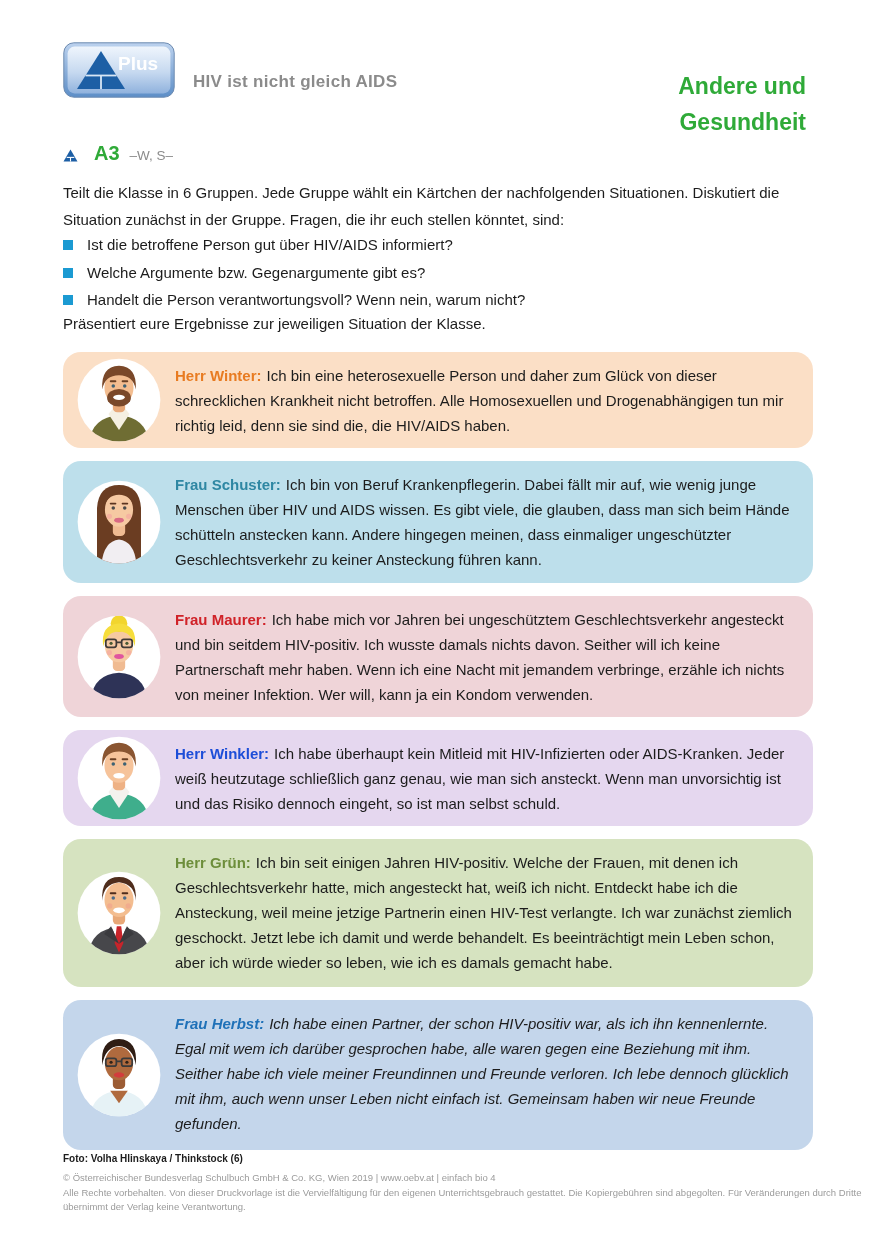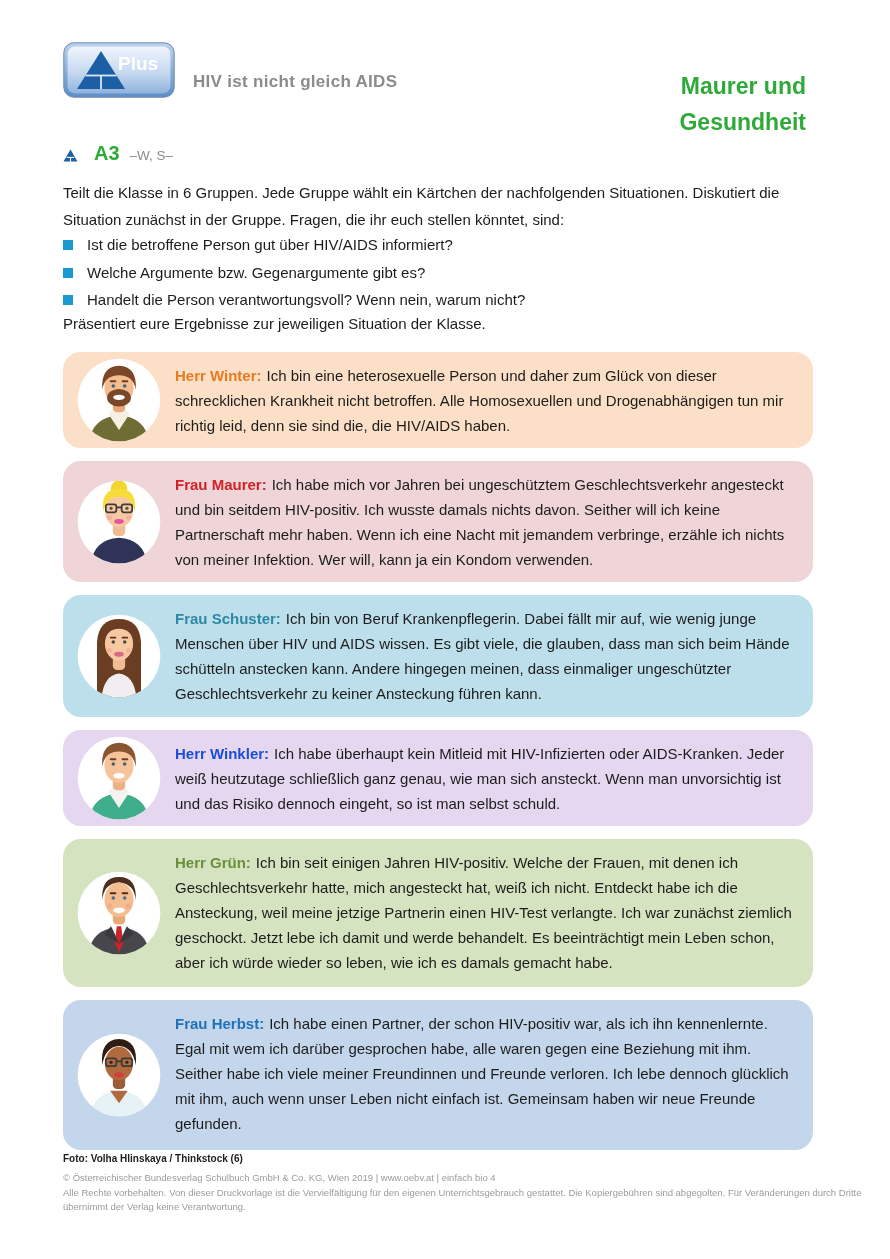--- a/index.html
+++ b/index.html
@@ -31,21 +31,21 @@
   
   .cards { position:absolute; left:63px; top:352px; width:750px;
            display:flex; flex-direction:column; gap:13px;align-items:flex-end; }
   .card { position:relative; border-radius:18px; box-sizing:border-box;
           padding:11px 14px 10px 112px; font-size:15px; line-height:25px; }
   .card.h1 { min-height:94px; }
   .card.h2 { min-height:122px; }
   .card.h3 { min-height:121px; }
   .card.h4 { min-height:94px; }
   .card.h5 { min-height:148px; }
-  .card.h6 { min-height:150px; }
+  .card.h6 { min-height:150px;font-style:italic; }
   .speaker { font-weight:bold; margin-right:5px; }
   .avatar { position:absolute; left:12px; top:50%; transform:translateY(-50%);
             width:88px; height:88px; }
 
   
   .photo-credit { position:absolute; left:63px; top:1153px; font-size:10px; font-weight:bold; color:#1c1c1c; }
   .copyright { position:absolute; left:63px; top:1171px; width:810px; font-size:9.5px;
                line-height:14.5px; color:#9b9b9b; }
 </style>
 </head>
@@ -67,21 +67,21 @@
     </defs>
     <rect x="0.8" y="0.8" width="110.4" height="54.4" rx="10" fill="url(#lgB)" stroke="#6c8ab0" stroke-width="1"></rect>
     <rect x="4.6" y="4.6" width="102.8" height="46.8" rx="7" fill="url(#lgI)"></rect>
     <polygon points="38,9 14,47 62,47" fill="#1d5fa5"></polygon>
     <line x1="22.5" y1="33.5" x2="53.5" y2="33.5" stroke="#d8e6f5" stroke-width="1.8"></line>
     <line x1="38" y1="33.5" x2="38" y2="47" stroke="#d8e6f5" stroke-width="1.8"></line>
     <text x="55" y="28" font-size="19" font-weight="bold" fill="#ffffff">Plus</text>
   </svg>
   <div class="subtitle">HIV ist nicht gleich AIDS</div>
   <div class="title" style="color: rgb(47, 170, 56);">
-    <span>Maurer und</span><br>
+    <span>Andere und</span><br>
     <span>Gesundheit</span>
   </div>
 
   <div class="task-row">
     <svg class="task-tri" width="15" height="13" viewBox="0 0 15 13">
       <polygon points="7.5,0.5 0.5,12.5 14.5,12.5" fill="#1d5fa5"></polygon>
       <line x1="3.7" y1="8.4" x2="11.3" y2="8.4" stroke="#ffffff" stroke-width="1.1"></line>
       <line x1="7.5" y1="8.4" x2="7.5" y2="12.5" stroke="#ffffff" stroke-width="1.1"></line>
     </svg>
     <span class="task-label" style="color: rgb(47, 170, 56);">A3</span>
@@ -125,20 +125,46 @@
           <path d="M31,38 Q29,12 50,11 Q71,12 69,38 Q66,22 50,22 Q34,22 31,38 Z" fill="#7a4829"></path>
           <ellipse cx="50" cy="47.5" rx="13.5" ry="10" fill="#7a4829"></ellipse>
           <ellipse cx="50" cy="47" rx="6.5" ry="3" fill="#ffffff"></ellipse>
           <circle cx="43.5" cy="34" r="2" fill="#3d6274"></circle>
             <circle cx="56.5" cy="34" r="2" fill="#3d6274"></circle>
           <rect x="39.5" y="27.5" width="7.5" height="2.2" rx="1.1" fill="#6a3f23"></rect>
           <rect x="53" y="27.5" width="7.5" height="2.2" rx="1.1" fill="#6a3f23"></rect>
         </g>
       </svg>
       <span class="speaker" style="color: rgb(232, 123, 33);">Herr Winter:</span><span>Ich bin eine heterosexuelle Person und daher zum Glück von dieser schrecklichen Krankheit nicht betroffen. Alle Homosexuellen und Drogenabhängigen tun mir richtig leid, denn sie sind die, die HIV/AIDS haben.</span>
+    </div>
+
+    <div class="card h2" style="background-color: rgb(189, 223, 235);">
+      <svg class="avatar" viewBox="0 0 100 100">
+        <defs>
+            <clipPath id="av2">
+              <circle cx="50" cy="50" r="47"></circle>
+            </clipPath>
+          </defs>
+        <circle cx="50" cy="50" r="47" fill="#ffffff"></circle>
+        <g clip-path="url(#av2)">
+          <path d="M25,100 L25,34 Q27,8 50,8 Q73,8 75,34 L75,100 Z" fill="#6b3d22"></path>
+          <path d="M30,100 Q32,72 50,70 Q68,72 70,100 Z" fill="#f1eef2"></path>
+          <rect x="43" y="48" width="14" height="18" rx="5" fill="#f0bb92"></rect>
+          <ellipse cx="50" cy="36" rx="16" ry="19.5" fill="#f6c9a2"></ellipse>
+          <path d="M32,36 Q30,11 50,11 Q70,11 68,36 Q64,19 50,19 Q36,19 32,36 Z" fill="#6b3d22"></path>
+          <circle cx="39" cy="43.5" r="3" fill="#f5a8a0" opacity="0.7"></circle>
+          <circle cx="61" cy="43.5" r="3" fill="#f5a8a0" opacity="0.7"></circle>
+          <circle cx="43.5" cy="34" r="2" fill="#4a4a4a"></circle>
+            <circle cx="56.5" cy="34" r="2" fill="#4a4a4a"></circle>
+          <rect x="39.5" y="28" width="7.5" height="2" rx="1" fill="#5b3420"></rect>
+          <rect x="53" y="28" width="7.5" height="2" rx="1" fill="#5b3420"></rect>
+          <ellipse cx="50" cy="48" rx="5.5" ry="2.8" fill="#d96a84"></ellipse>
+        </g>
+      </svg>
+      <span class="speaker" style="color: rgb(46, 135, 163);">Frau Schuster:</span><span>Ich bin von Beruf Krankenpflegerin. Dabei fällt mir auf, wie wenig junge Menschen über HIV und AIDS wissen. Es gibt viele, die glauben, dass man sich beim Hände schütteln anstecken kann. Andere hingegen meinen, dass einmaliger ungeschützter Geschlechtsverkehr zu keiner Ansteckung führen kann.</span>
     </div>
 
     <div class="card h3" style="background-color: rgb(239, 212, 216);">
       <svg class="avatar" viewBox="0 0 100 100">
         <defs>
             <clipPath id="av3">
               <circle cx="50" cy="50" r="47"></circle>
             </clipPath>
           </defs>
         <circle cx="50" cy="50" r="47" fill="#ffffff"></circle>
@@ -152,46 +178,20 @@
           <rect x="53" y="30" width="12" height="9" rx="2.5" fill="none" stroke="#403b38" stroke-width="2"></rect>
           <line x1="47" y1="33.5" x2="53" y2="33.5" stroke="#403b38" stroke-width="2"></line>
           <circle cx="41" cy="34.5" r="1.8" fill="#4a5a35"></circle>
             <circle cx="59" cy="34.5" r="1.8" fill="#4a5a35"></circle>
           <circle cx="39" cy="45" r="3" fill="#f5a8a0" opacity="0.7"></circle>
           <circle cx="61" cy="45" r="3" fill="#f5a8a0" opacity="0.7"></circle>
           <ellipse cx="50" cy="49.5" rx="5.5" ry="2.8" fill="#e0559e"></ellipse>
         </g>
       </svg>
       <span class="speaker" style="color: rgb(208, 34, 40);">Frau Maurer:</span><span>Ich habe mich vor Jahren bei ungeschütztem Geschlechtsverkehr angesteckt und bin seitdem HIV-positiv. Ich wusste damals nichts davon. Seither will ich keine Partnerschaft mehr haben. Wenn ich eine Nacht mit jemandem verbringe, erzähle ich nichts von meiner Infektion. Wer will, kann ja ein Kondom verwenden.</span>
-    </div>
-
-    <div class="card h2" style="background-color: rgb(189, 223, 235);">
-      <svg class="avatar" viewBox="0 0 100 100">
-        <defs>
-            <clipPath id="av2">
-              <circle cx="50" cy="50" r="47"></circle>
-            </clipPath>
-          </defs>
-        <circle cx="50" cy="50" r="47" fill="#ffffff"></circle>
-        <g clip-path="url(#av2)">
-          <path d="M25,100 L25,34 Q27,8 50,8 Q73,8 75,34 L75,100 Z" fill="#6b3d22"></path>
-          <path d="M30,100 Q32,72 50,70 Q68,72 70,100 Z" fill="#f1eef2"></path>
-          <rect x="43" y="48" width="14" height="18" rx="5" fill="#f0bb92"></rect>
-          <ellipse cx="50" cy="36" rx="16" ry="19.5" fill="#f6c9a2"></ellipse>
-          <path d="M32,36 Q30,11 50,11 Q70,11 68,36 Q64,19 50,19 Q36,19 32,36 Z" fill="#6b3d22"></path>
-          <circle cx="39" cy="43.5" r="3" fill="#f5a8a0" opacity="0.7"></circle>
-          <circle cx="61" cy="43.5" r="3" fill="#f5a8a0" opacity="0.7"></circle>
-          <circle cx="43.5" cy="34" r="2" fill="#4a4a4a"></circle>
-            <circle cx="56.5" cy="34" r="2" fill="#4a4a4a"></circle>
-          <rect x="39.5" y="28" width="7.5" height="2" rx="1" fill="#5b3420"></rect>
-          <rect x="53" y="28" width="7.5" height="2" rx="1" fill="#5b3420"></rect>
-          <ellipse cx="50" cy="48" rx="5.5" ry="2.8" fill="#d96a84"></ellipse>
-        </g>
-      </svg>
-      <span class="speaker" style="color: rgb(46, 135, 163);">Frau Schuster:</span><span>Ich bin von Beruf Krankenpflegerin. Dabei fällt mir auf, wie wenig junge Menschen über HIV und AIDS wissen. Es gibt viele, die glauben, dass man sich beim Hände schütteln anstecken kann. Andere hingegen meinen, dass einmaliger ungeschützter Geschlechtsverkehr zu keiner Ansteckung führen kann.</span>
     </div>
 
     <div class="card h4" style="background-color: rgb(229, 215, 239);">
       <svg class="avatar" viewBox="0 0 100 100">
         <defs>
             <clipPath id="av4">
               <circle cx="50" cy="50" r="47"></circle>
             </clipPath>
           </defs>
         <circle cx="50" cy="50" r="47" fill="#ffffff"></circle>

